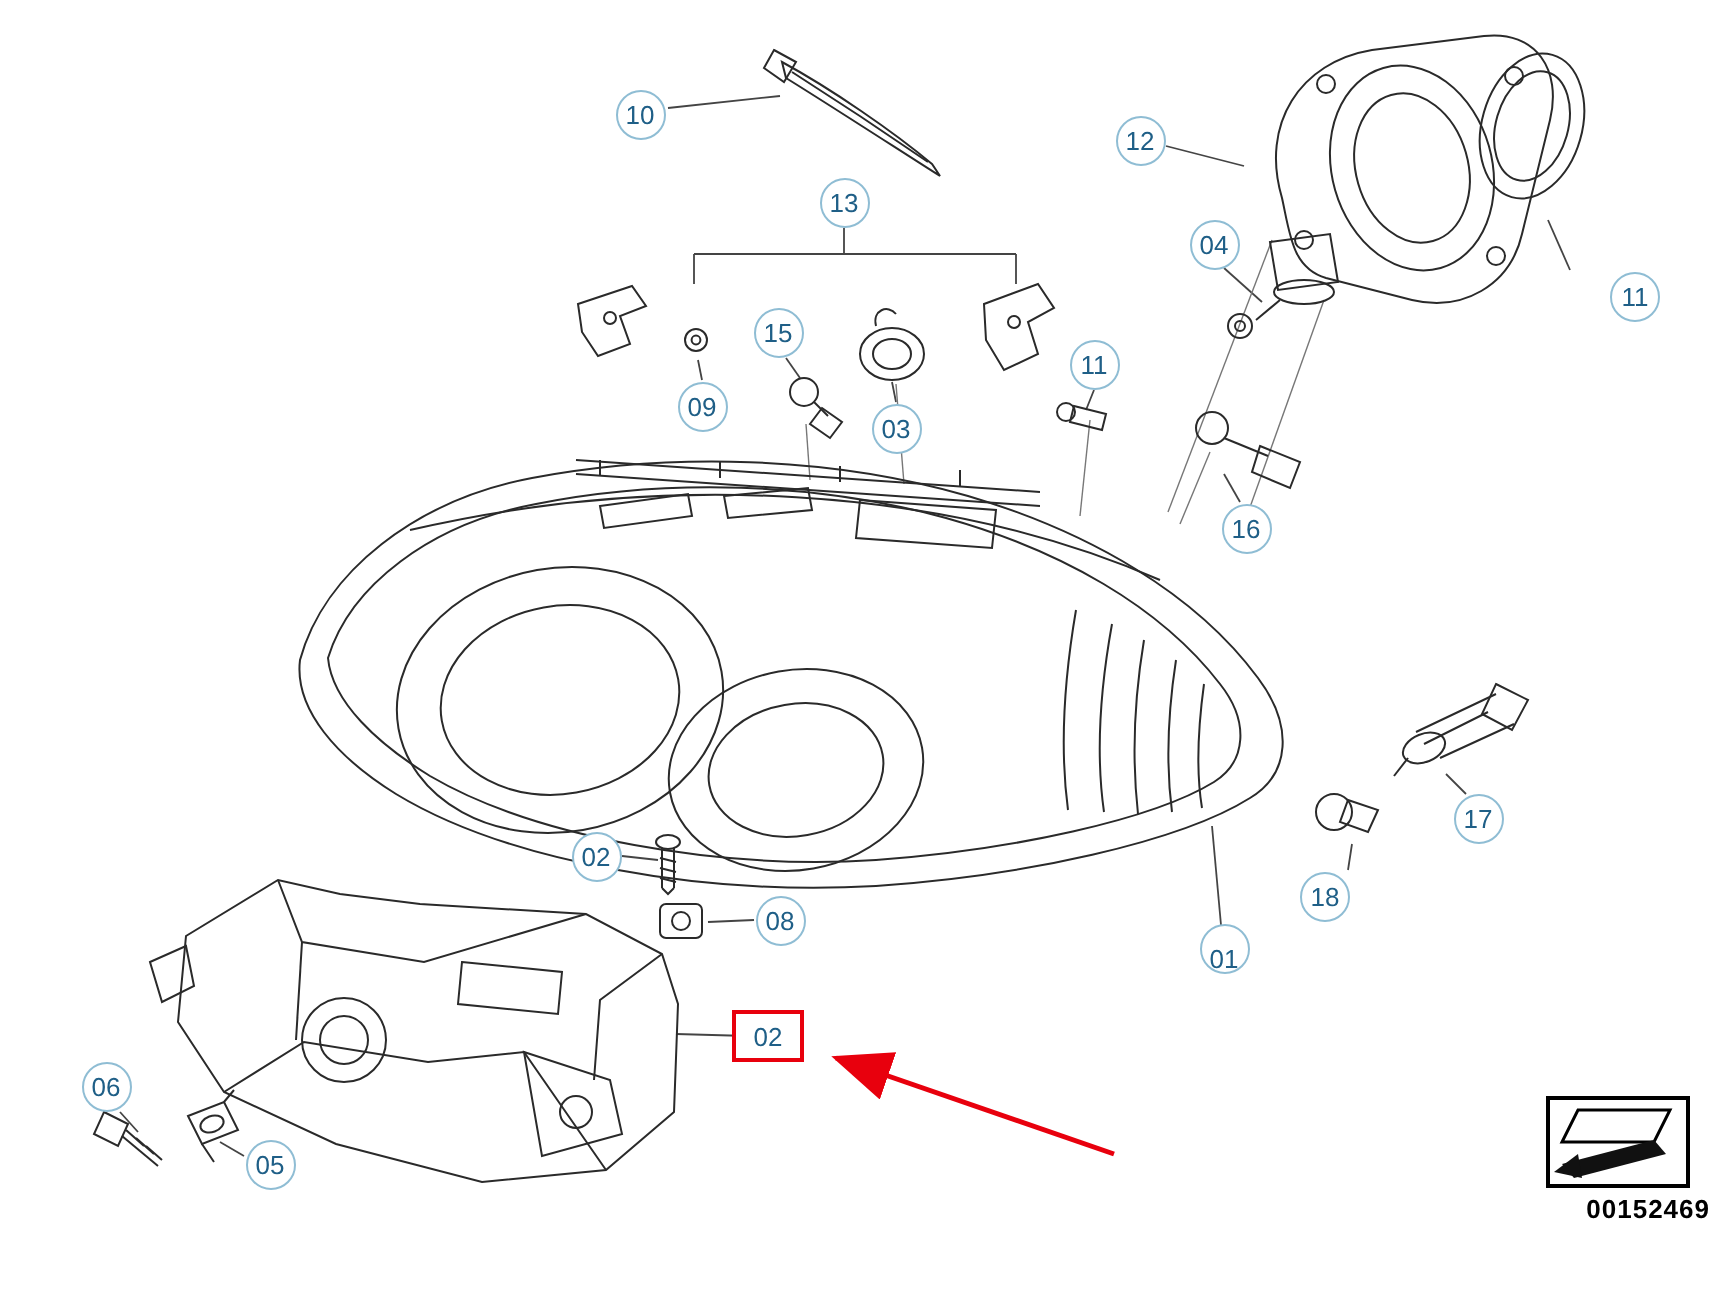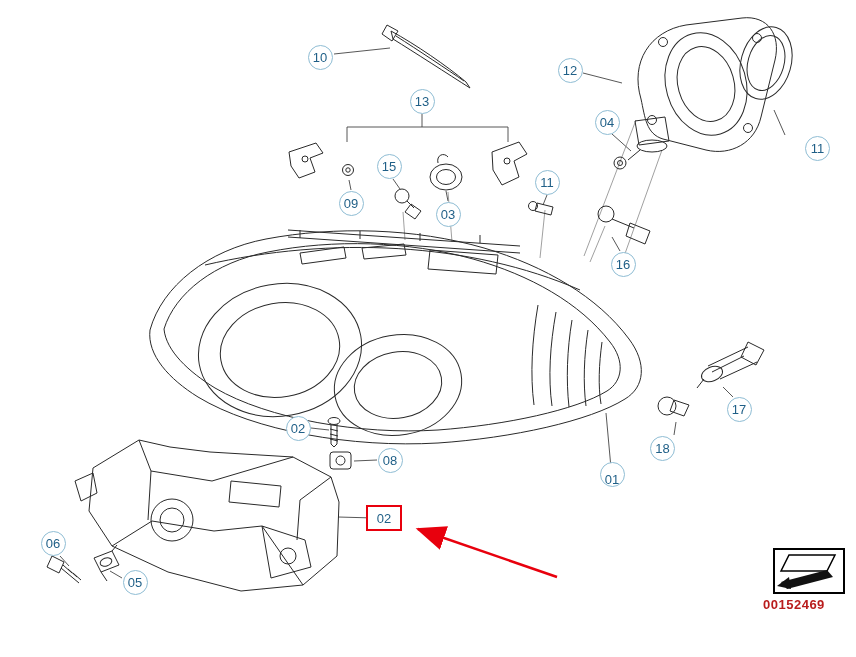--- a/index.html
+++ b/index.html
@@ -23,22 +23,22 @@
   }
   .callout.highlighted{
     width:36px;height:26px;border-radius:0;
     border:2px solid var(--highlight);
   }
   .pn-box{
     position:absolute;left:773px;top:548px;width:72px;height:46px;
     border:2px solid #000;box-sizing:border-box;background:#fff;z-index:2;
   }
   .pn-text{
-    position:absolute;left:763px;top:597px;width:92px;text-align:left;
-    font-weight:bold;font-size:13px;color:#b91c1c;letter-spacing:0.5px;z-index:2;
+    position:absolute;left:763px;top:597px;width:92px;text-align:right;
+    font-weight:bold;font-size:13px;color:#000000;letter-spacing:0.5px;z-index:2;
   }
 </style>
 </head>
 <body>
 
 <div class="stage">
 
   <svg class="art" width="856" height="657" viewBox="0 0 856 657">
 
     <g stroke="#444" stroke-width="0.9" fill="none">

